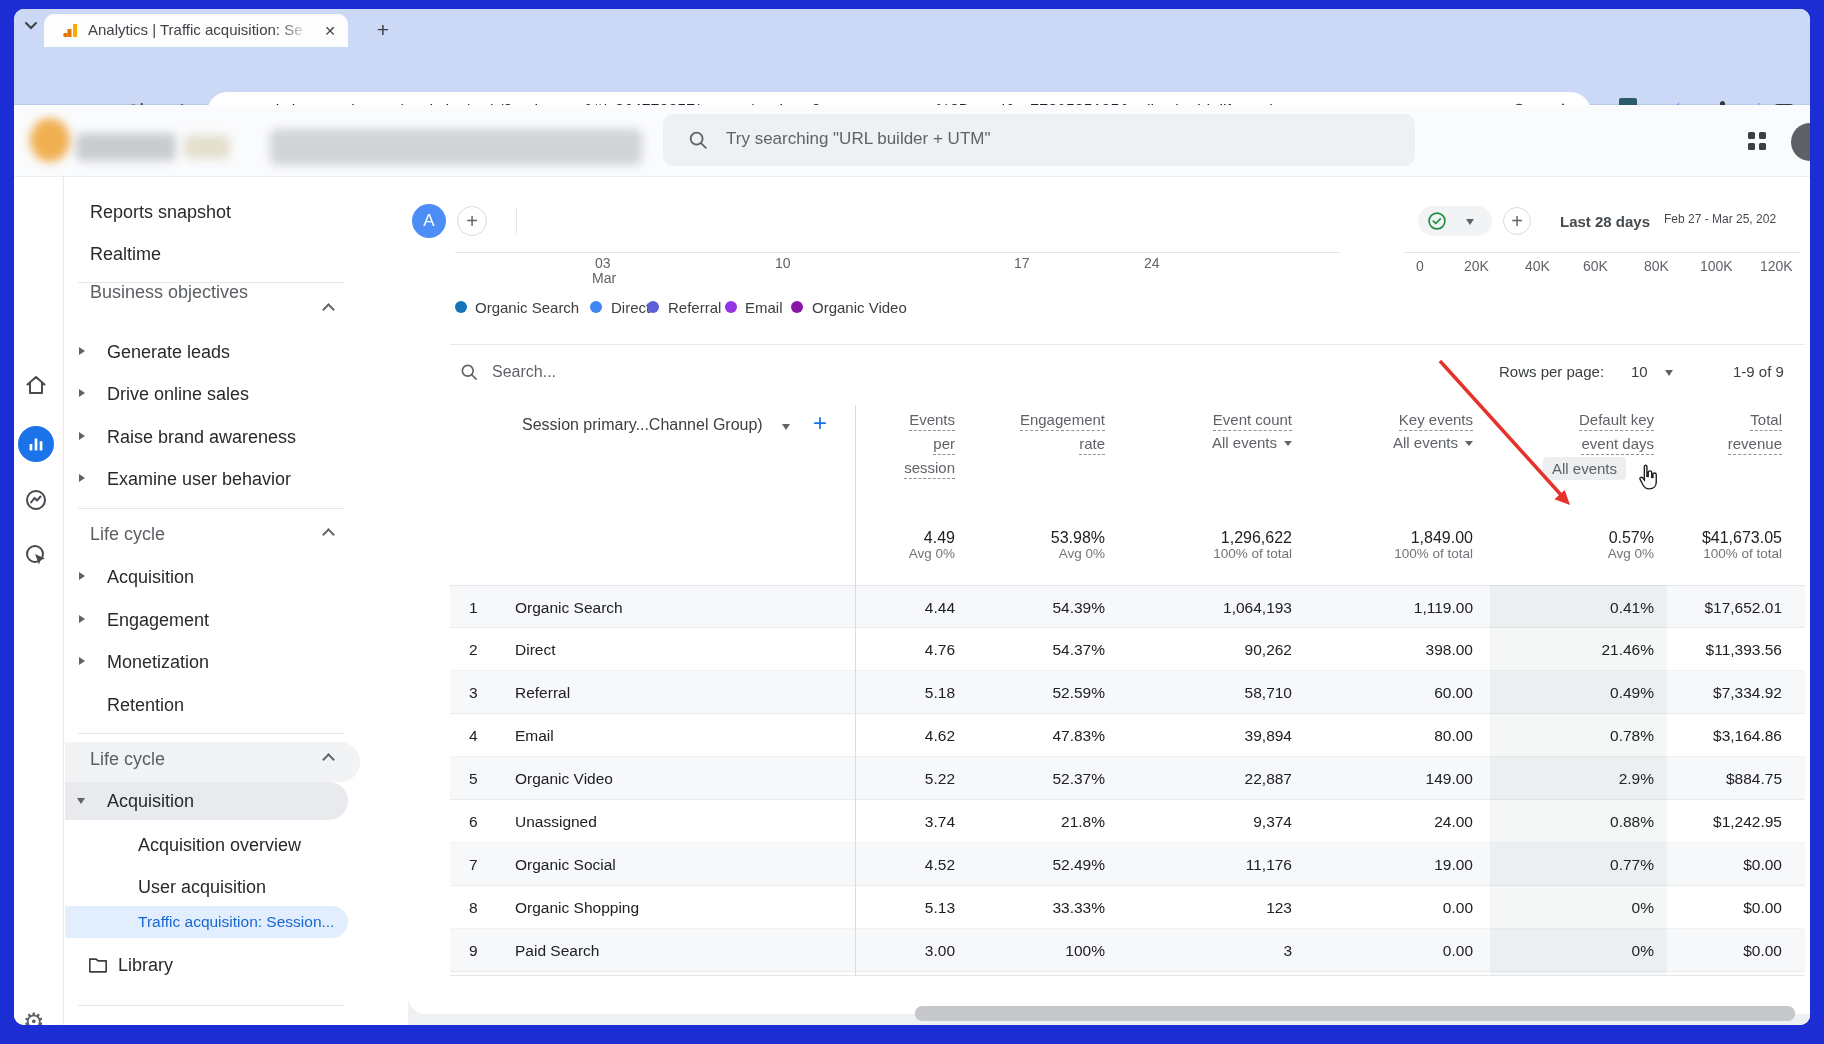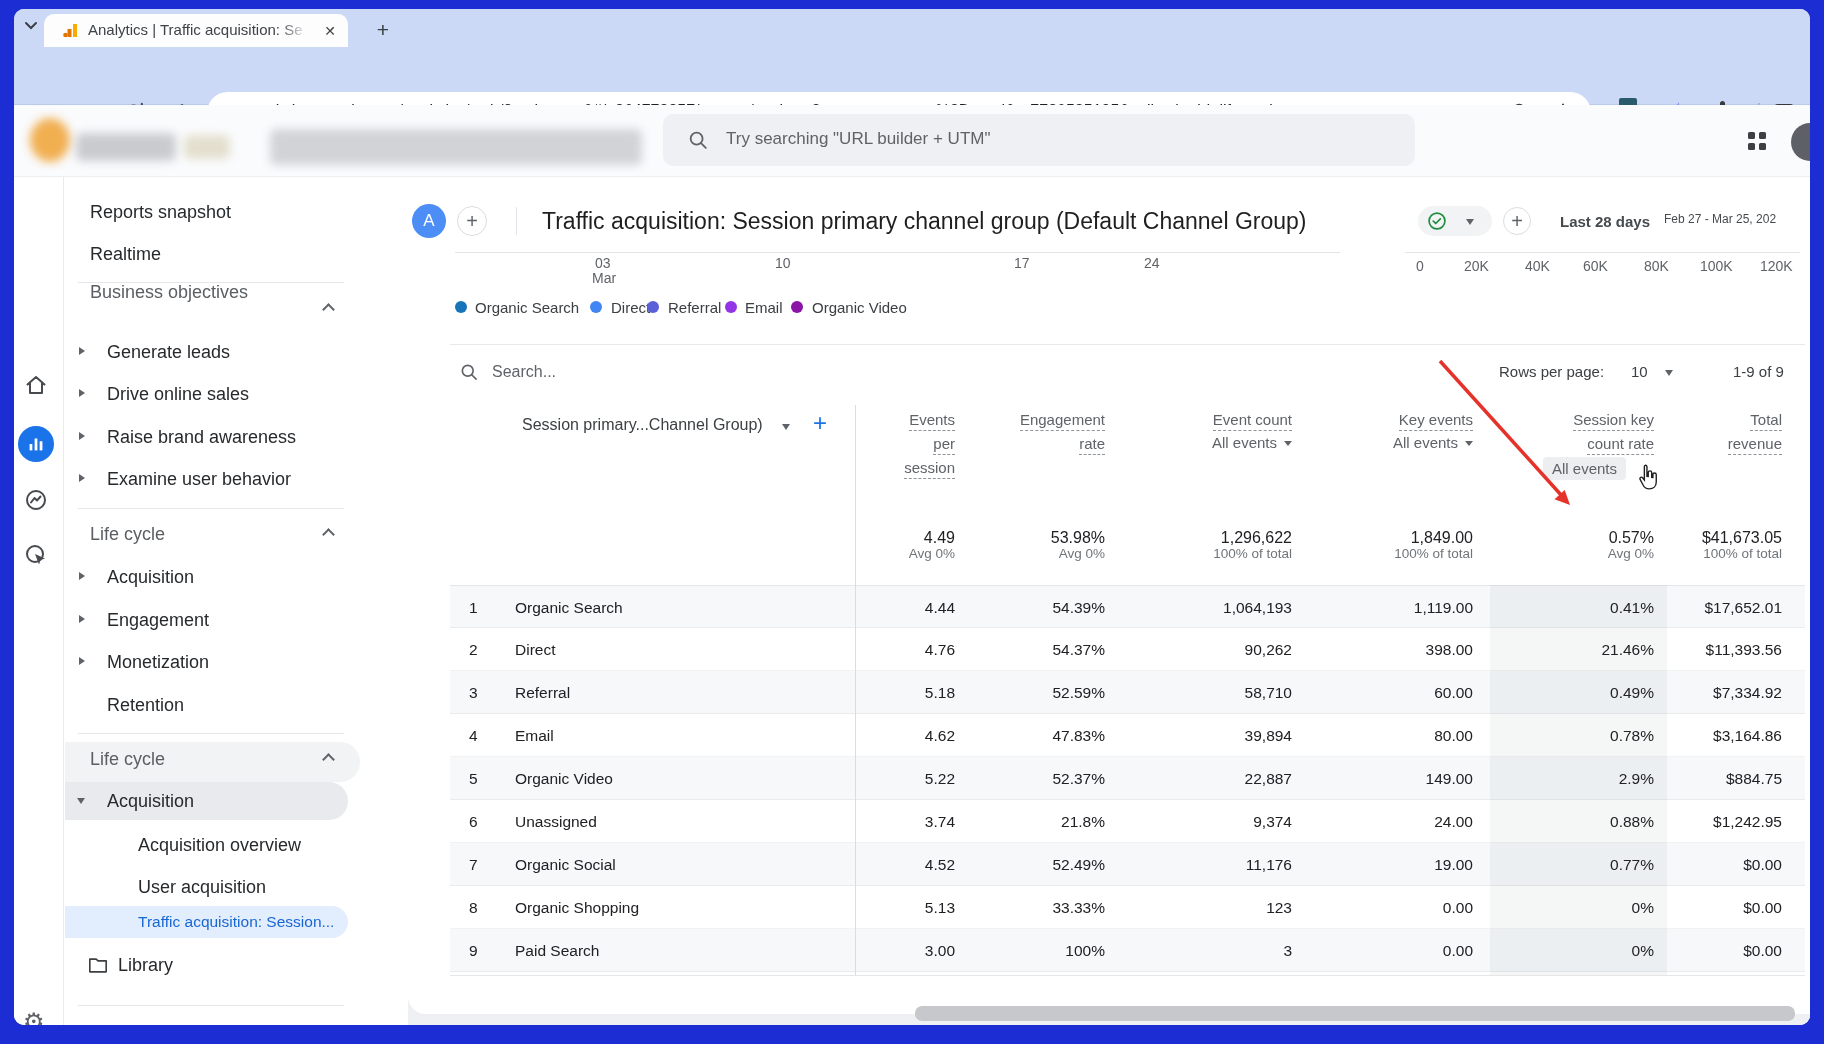--- a/index.html
+++ b/index.html
@@ -254,21 +254,20 @@
     <div class="nav-item" style="left:54px;top:774px">Library</div>
     <div class="nav-div" style="top:828px"></div>
   </div>
 
   <div class="main-bg"></div>
   <div class="card"></div>
 
   <div class="avatar-a">A</div>
   <div class="add-circle">+</div>
   <div class="hdr-sep"></div>
-  <div class="report-title">Traffic acquisition: Session primary channel group (Default Channel Group)</div>
   <div class="check-pill">
     <svg style="position:absolute;left:9px;top:5px" width="20" height="20" viewBox="0 0 24 24">
         <circle cx="12" cy="12" r="9.5" fill="none" stroke="#1e8e3e" stroke-width="2"></circle>
         <polyline points="7.5,12.2 10.5,15 16,9.5" fill="none" stroke="#1e8e3e" stroke-width="2" stroke-linecap="round" stroke-linejoin="round"></polyline>
       </svg>
     <span class="tri-d" style="left:48px;top:13px;border-top-color:#5f6368"></span>
   </div>
   <div class="add-circle" style="left:1489px;top:198px;width:28px;height:28px;line-height:26px">+</div>
   <div class="date-preset">Last 28 days</div>
   <div class="date-range">Feb 27 - Mar 25, 202</div>
@@ -417,22 +416,22 @@
 
     <div class="h-line" style="right:700px;top:0"><span>Engagement</span></div>
     <div class="h-line" style="right:700px;top:24px"><span>rate</span></div>
 
     <div class="h-line" style="right:513px;top:0"><span>Event count</span></div>
     <div class="h-filter" style="right:513px;top:22px"><span>All events</span><span class="f-tri"></span></div>
 
     <div class="h-line" style="right:332px;top:0"><span>Key events</span></div>
     <div class="h-filter" style="right:332px;top:22px"><span>All events</span><span class="f-tri"></span></div>
 
-    <div class="h-line" style="right:151px;top:0"><span>Session key</span></div>
-    <div class="h-line" style="right:151px;top:24px"><span>count rate</span></div>
+    <div class="h-line" style="right:151px;top:0"><span>Default key</span></div>
+    <div class="h-line" style="right:151px;top:24px"><span>event days</span></div>
     <div class="allev-pill">All events</div>
     <svg class="abs" style="right:145px;top:52px" width="24" height="30" viewBox="0 0 20 26">
       <path d="M7.5 1.8c.9 0 1.6.7 1.6 1.6v8.2l1.1.15V8.3c0-.8.7-1.5 1.5-1.5s1.5.7 1.5 1.5v4.1l1.05.15v-2.4c0-.8.65-1.45 1.45-1.45s1.45.65 1.45 1.45v6.3c0 3.6-2.4 6-6.1 6-2.6 0-4.1-1.1-5.2-3.2l-2.7-5.1c-.35-.65-.1-1.45.55-1.75.55-.25 1.2-.1 1.6.4l1.55 2V3.4c0-.9.7-1.6 1.6-1.6z" fill="#fff" stroke="#1f1f1f" stroke-width="1.2"></path>
     </svg>
 
     <div class="h-line" style="right:23px;top:0"><span>Total</span></div>
     <div class="h-line" style="right:23px;top:24px"><span>revenue</span></div>
   </div>
 
   <div class="sumrow">

